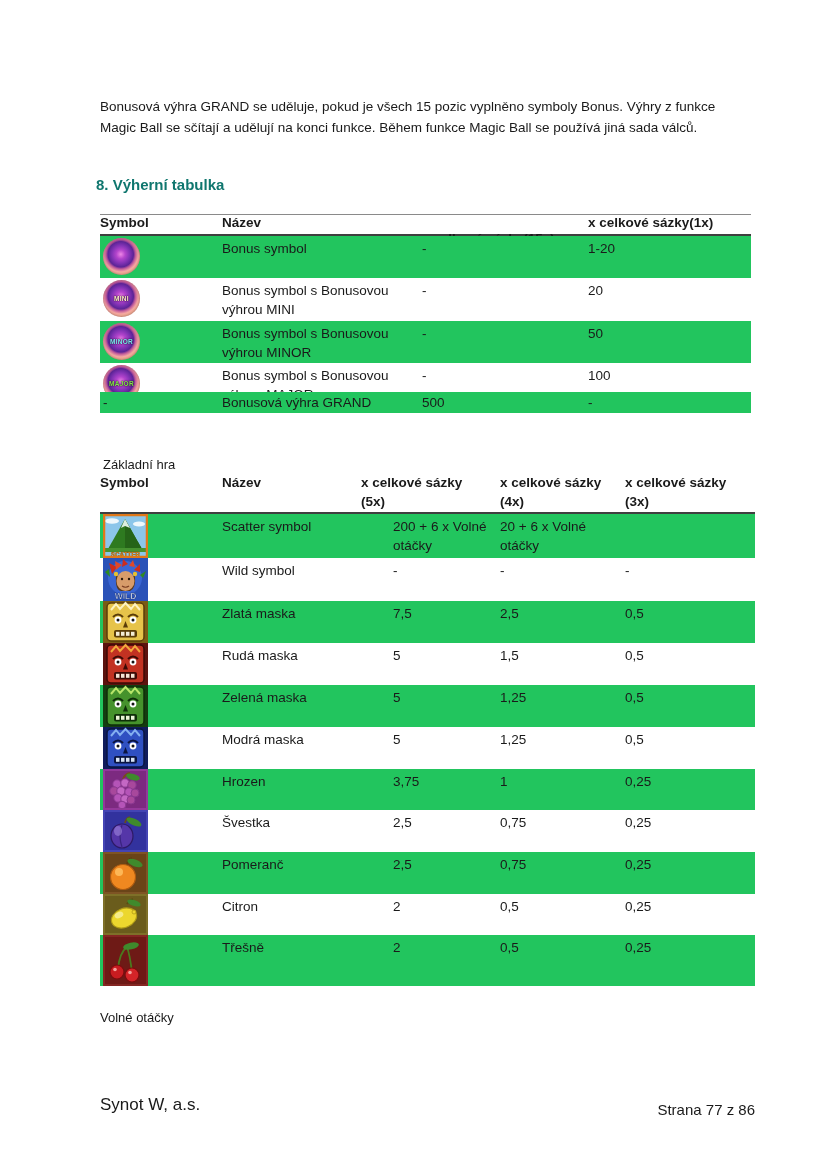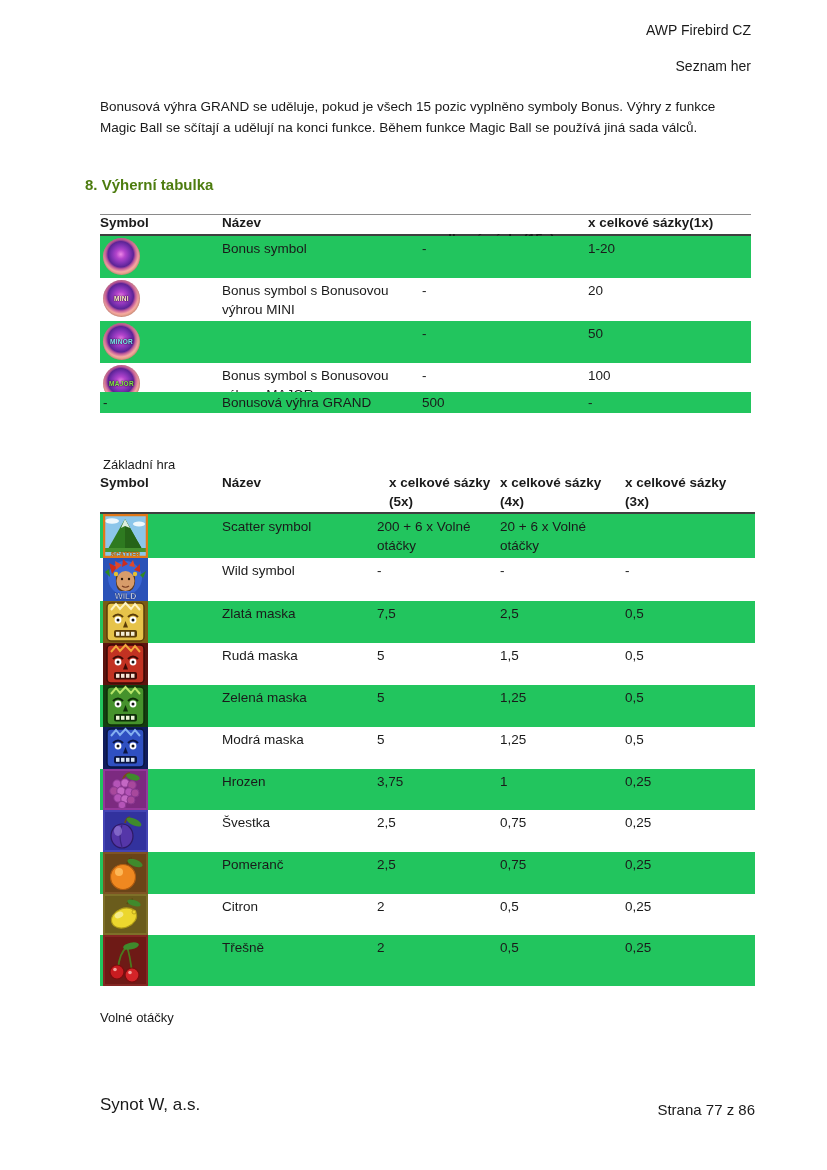--- a/index.html
+++ b/index.html
@@ -7,21 +7,21 @@
         font-family:"Liberation Sans",sans-serif;color:#1a1a1a;overflow:hidden;}
 
   
   .hdr{position:absolute;top:22px;right:76px;text-align:right;font-size:14px;}
   .hdr .l2{margin-top:20px;}
 
   
   .intro{position:absolute;left:100px;top:96px;width:640px;font-size:13.5px;line-height:21px;margin:0;}
 
   
-  .sect{position:absolute;left:85px;top:176px;margin:0;font-size:15px;font-weight:bold;color:#4d7c0f;}
+  .sect{position:absolute;left:96px;top:176px;margin:0;font-size:15px;font-weight:bold;color:#0f766e;}
 
   
   .cellabs{position:absolute;top:3px;line-height:19px;font-size:13.5px;}
   .shade{background:#22c55e;}
 
   
   .t1{position:absolute;left:100px;top:214px;width:651px;}
   .t1-head{position:relative;height:19px;border-top:1px solid #8a8a8a;border-bottom:2px solid #3f3f3f;
            font-weight:bold;font-size:13.5px;}
   .t1-head span{position:absolute;top:0;}
@@ -42,43 +42,39 @@
   .lbl-mini{color:#ffeec8;} .lbl-minor{color:#7de9f2;} .lbl-major{color:#86e64b;}
 
   
   .zakladni{position:absolute;left:103px;top:457px;font-size:13px;text-align:center;}
 
   
   .t2{position:absolute;left:100px;top:473px;width:655px;}
   .t2-head{position:relative;height:39px;border-bottom:2px solid #3f3f3f;font-weight:bold;font-size:13.5px;line-height:19px;}
   .t2-head span{position:absolute;top:0;}
   .t2 .co-sym{left:0;} .t2 .co-name{left:122px;} 
-  .t2 .co-a{left:289px;width:106px;} .t2 .co-b{left:400px;width:106px;} .t2 .co-c{left:525px;width:112px;}
+  .t2 .co-a{left:261px;width:106px;} .t2 .co-b{left:400px;width:106px;} .t2 .co-c{left:525px;width:112px;}
   .t2-row{position:relative;}
   .t2 .c-name{left:122px;width:145px;}
-  .t2 .c-a{left:277px;width:112px;}
+  .t2 .c-a{left:293px;width:112px;}
   .t2 .c-b{left:400px;width:112px;}
   .t2 .c-c{left:525px;width:120px;}
   .tile{position:absolute;left:3px;top:0;width:45px;height:100%;}
   .tile svg{display:block;width:100%;height:100%;}
 
   
   .volne{position:absolute;left:100px;top:1010px;font-size:13px;}
   .foot-l{position:absolute;left:100px;top:1095px;font-size:17px;}
   .foot-r{position:absolute;right:72px;top:1101px;font-size:15px;}
 </style>
 </head>
 <body>
 
 <div class="page">
 
-  <div class="hdr">
-    <div class="l1">AWP Firebird CZ</div>
-    <div class="l2">Seznam her</div>
-  </div>
 
   <p class="intro">Bonusová výhra GRAND se uděluje, pokud je všech 15 pozic vyplněno symboly Bonus. Výhry z funkce Magic Ball se sčítají a udělují na konci funkce. Během funkce Magic Ball se používá jiná sada válců.</p>
 
   <h2 class="sect">8. Výherní tabulka</h2>
 
   <div class="t1">
     <div class="t1-head">
       <span class="co-sym">Symbol</span>
       <span class="co-name">Název</span>
       <span class="co-a">x celkové sázky(15x)</span>
@@ -104,20 +100,21 @@
       <div class="cellabs c-a">-</div>
       <div class="cellabs c-b">20</div>
     </div>
 
     <div class="t1-row shade" style="height:42px">
       <div class="cellabs c-sym">
           <div class="orb">
             <span class="orb-lbl lbl-minor">MINOR</span>
           </div>
         </div>
+      <div class="cellabs c-name">Bonus symbol s Bonusovou výhrou MINOR</div>
       <div class="cellabs c-a">-</div>
       <div class="cellabs c-b">50</div>
     </div>
 
     <div class="t1-row" style="height:29px">
       <div class="cellabs c-sym">
           <div class="orb">
             <span class="orb-lbl lbl-major">MAJOR</span>
           </div>
         </div>

